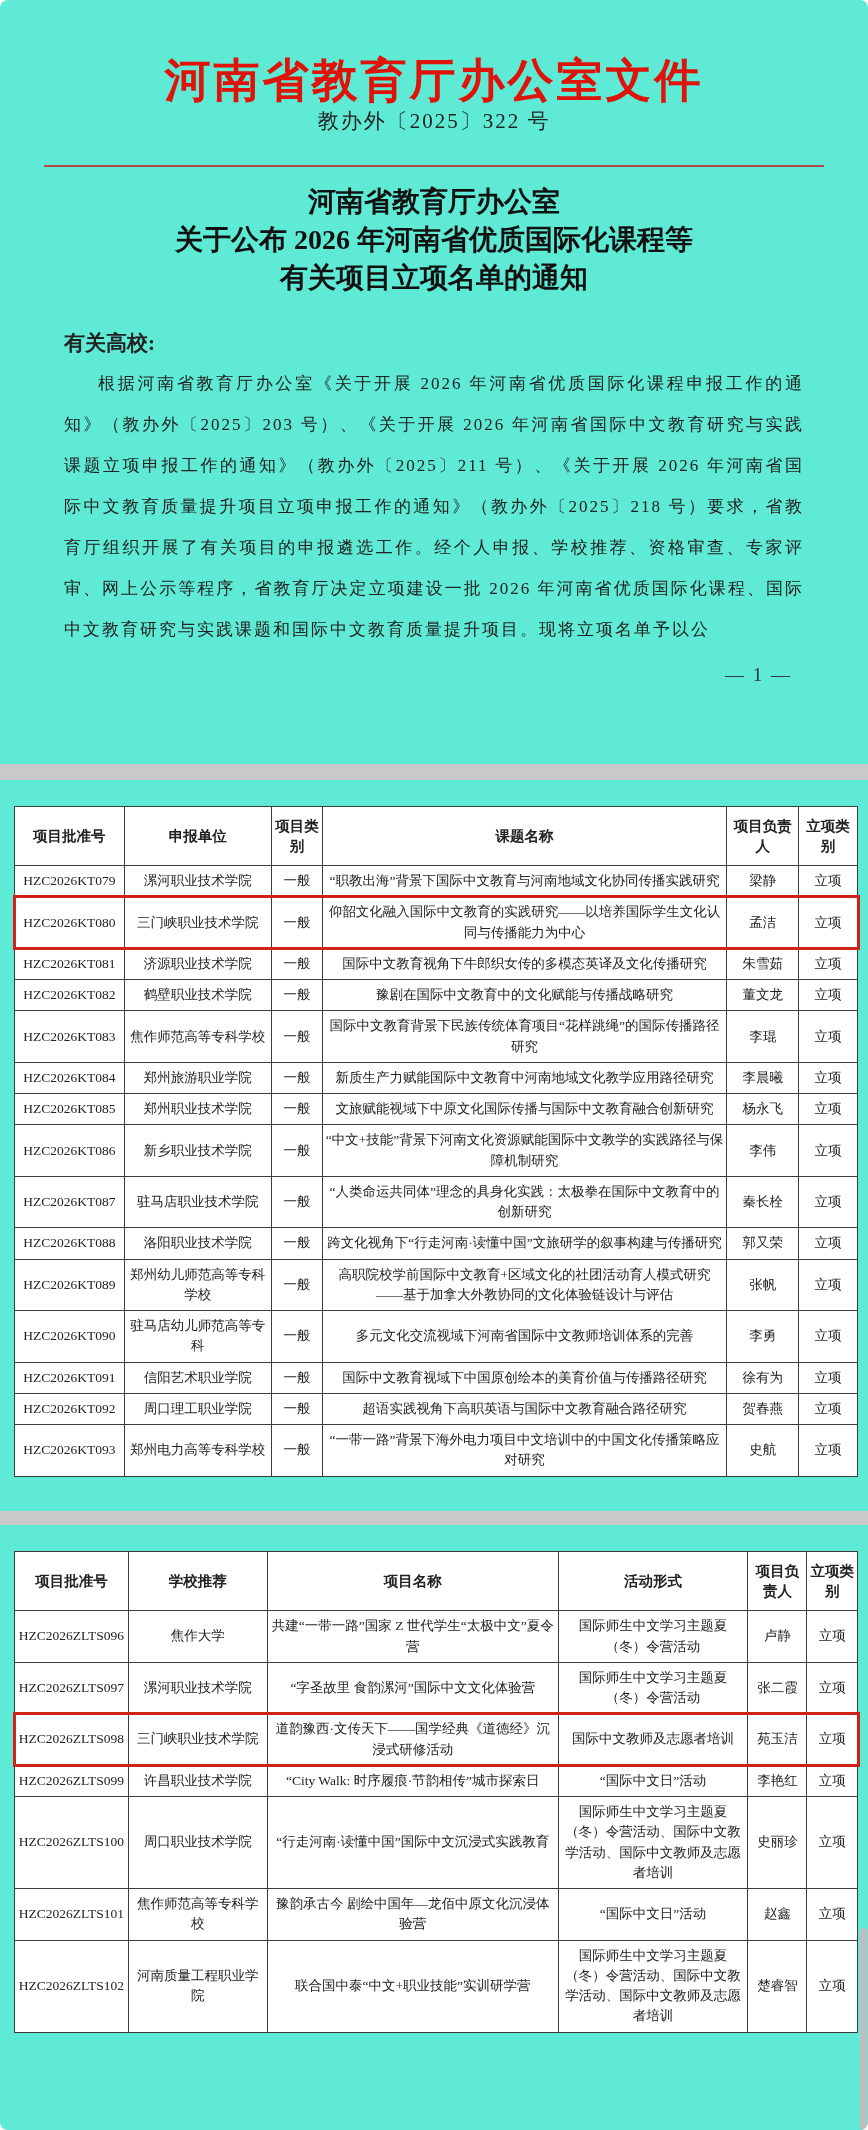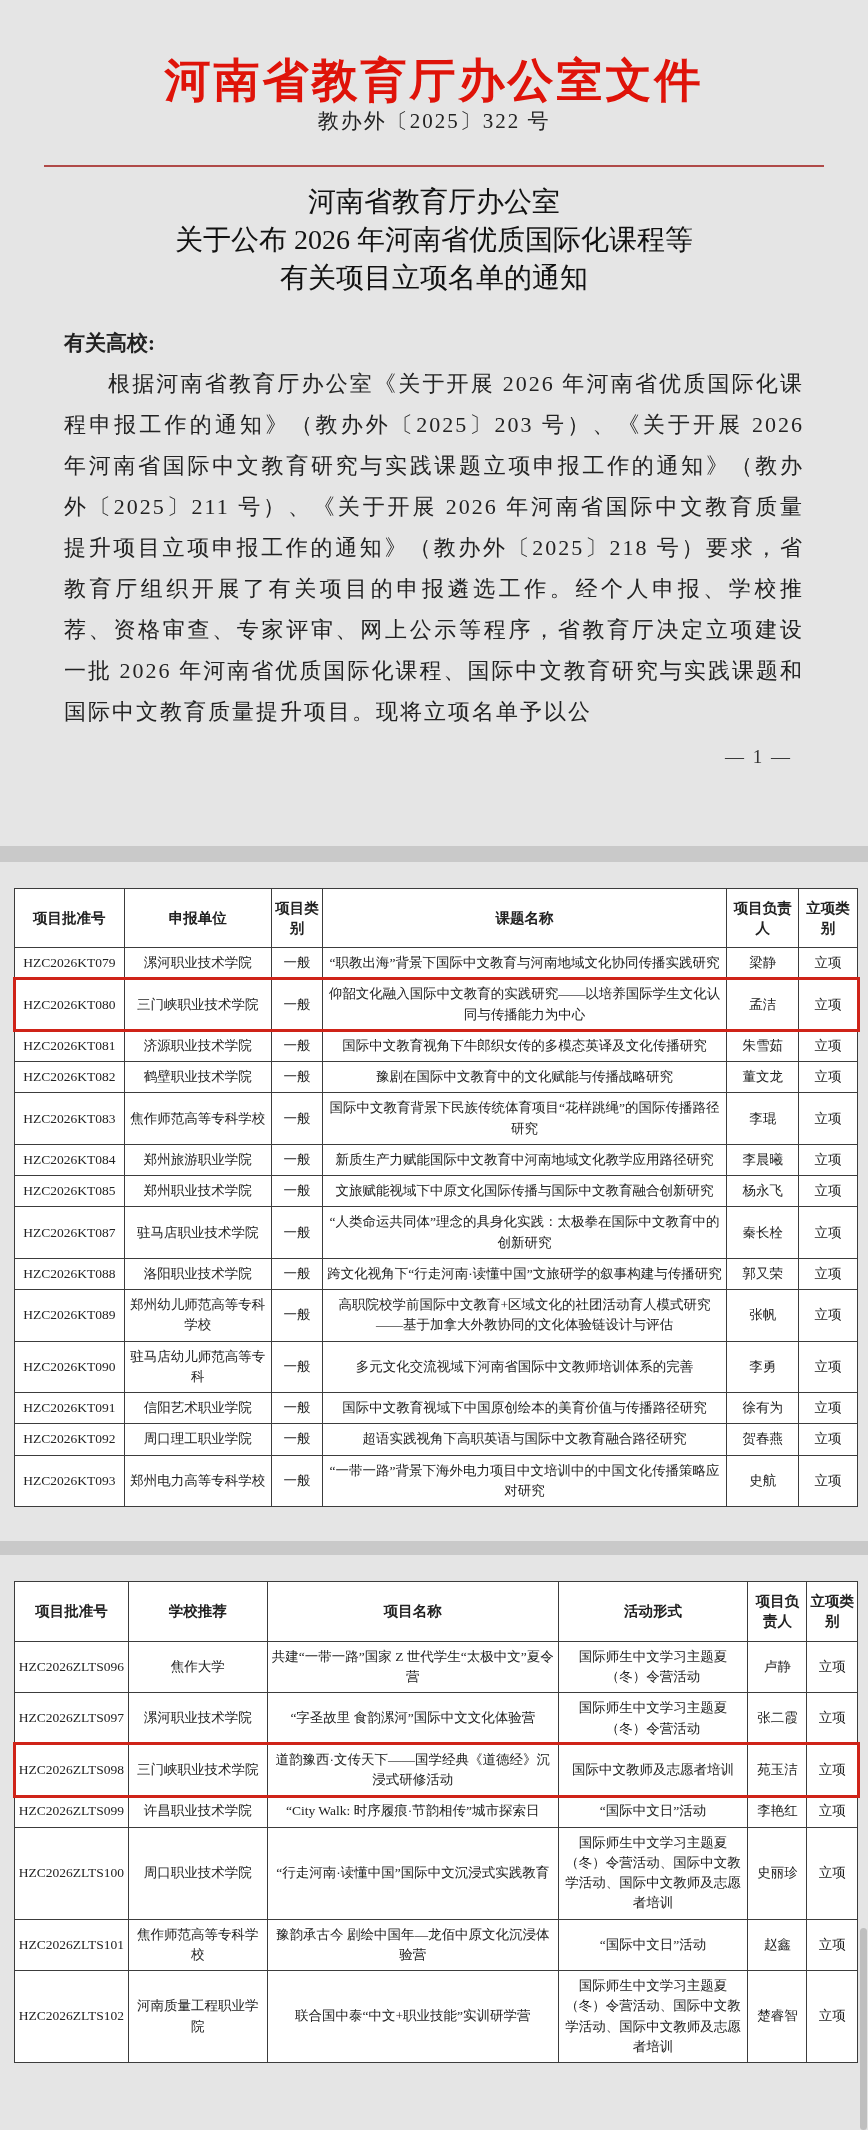--- a/index.html
+++ b/index.html
@@ -1,27 +1,27 @@
 <!DOCTYPE html>
 <html><head>
 <meta charset="utf-8">
 <style>
   html,body{margin:0;padding:0;background:#ffffff;}
   body{width:868px;font-family:"Liberation Serif","DejaVu Serif",serif;color:#1c1c1c;}
-  .page{position:relative;width:868px;height:2130px;overflow:hidden;background:#e5e5e5;}
+  .page{position:relative;width:868px;height:2130px;overflow:hidden;background:#5eead4;border-radius:8px;}
 
   
   .red-head{margin:56px 20px 0;text-align:center;color:#df1309;
     font-size:46px;font-weight:700;letter-spacing:3px;line-height:1.1;}
   .doc-no{text-align:center;font-size:21px;letter-spacing:2px;color:#222;}
   .red-rule{border:none;border-top:2.5px solid #b04a48;margin:30px 44px 0 44px;}
 
-  .title{margin-top:16px;text-align:center;font-weight:400;font-size:28px;line-height:38px;color:#111;}
+  .title{margin-top:16px;text-align:center;font-weight:700;font-size:28px;line-height:38px;color:#111;}
   .salutation{margin:32px 64px 0;font-size:21px;color:#222;font-weight:bold;}
-  .body-par{margin:6px 64px 0;font-size:22px;line-height:41px;letter-spacing:2px;
+  .body-par{margin:6px 64px 0;font-size:17px;line-height:41px;letter-spacing:2px;
     text-indent:2em;text-align:justify;color:#222;}
   .page-no{margin:14px 76px 0 0;text-align:right;font-size:19px;color:#333;letter-spacing:2px;}
 
   
   .gray-divider{height:16px;background:#c9c9c9;}
   .gd1{margin-top:78px;}
   .gd2{margin-top:34px;height:14px;}
 
   
   .table-wrap{margin:26px 10px 0 14px;background:#fff;}
@@ -130,20 +130,28 @@
           </tr>
           <tr>
             <td>HZC2026KT085</td>
             <td>郑州职业技术学院</td>
             <td>一般</td>
             <td>文旅赋能视域下中原文化国际传播与国际中文教育融合创新研究</td>
             <td>杨永飞</td>
             <td>立项</td>
           </tr>
           <tr>
+            <td>HZC2026KT086</td>
+            <td>新乡职业技术学院</td>
+            <td>一般</td>
+            <td>“中文+技能”背景下河南文化资源赋能国际中文教学的实践路径与保障机制研究</td>
+            <td>李伟</td>
+            <td>立项</td>
+          </tr>
+          <tr>
             <td>HZC2026KT087</td>
             <td>驻马店职业技术学院</td>
             <td>一般</td>
             <td>“人类命运共同体”理念的具身化实践：太极拳在国际中文教育中的创新研究</td>
             <td>秦长栓</td>
             <td>立项</td>
           </tr>
           <tr>
             <td>HZC2026KT088</td>
             <td>洛阳职业技术学院</td>

